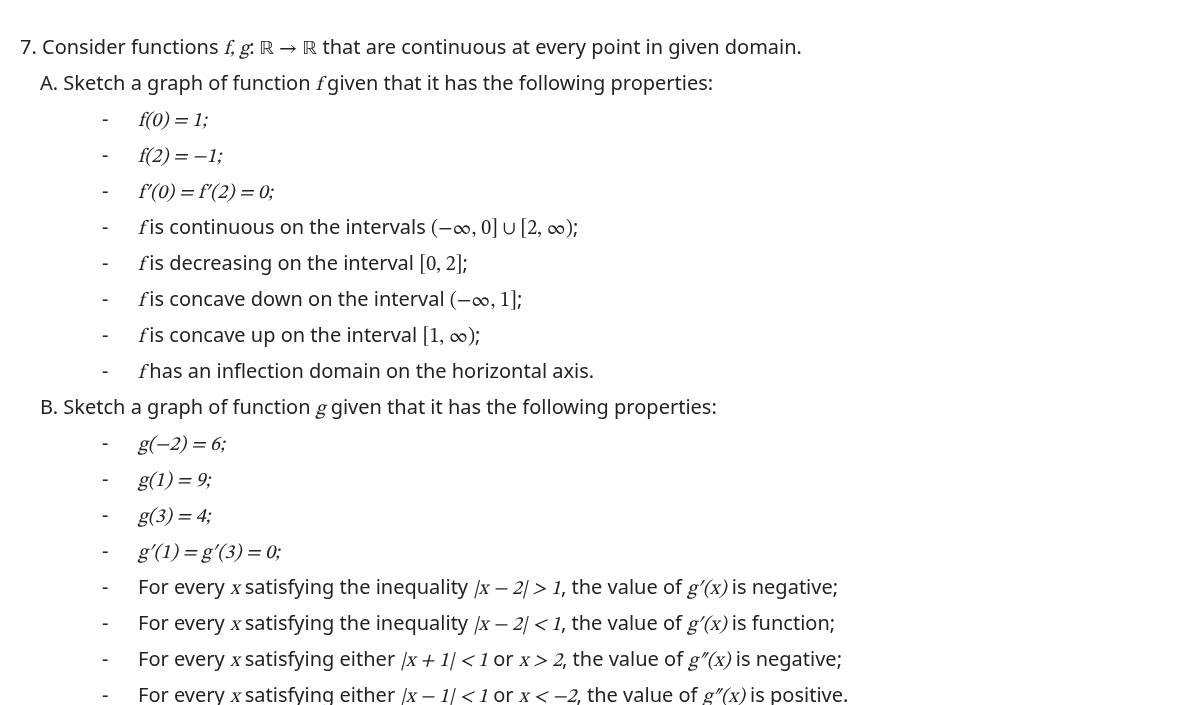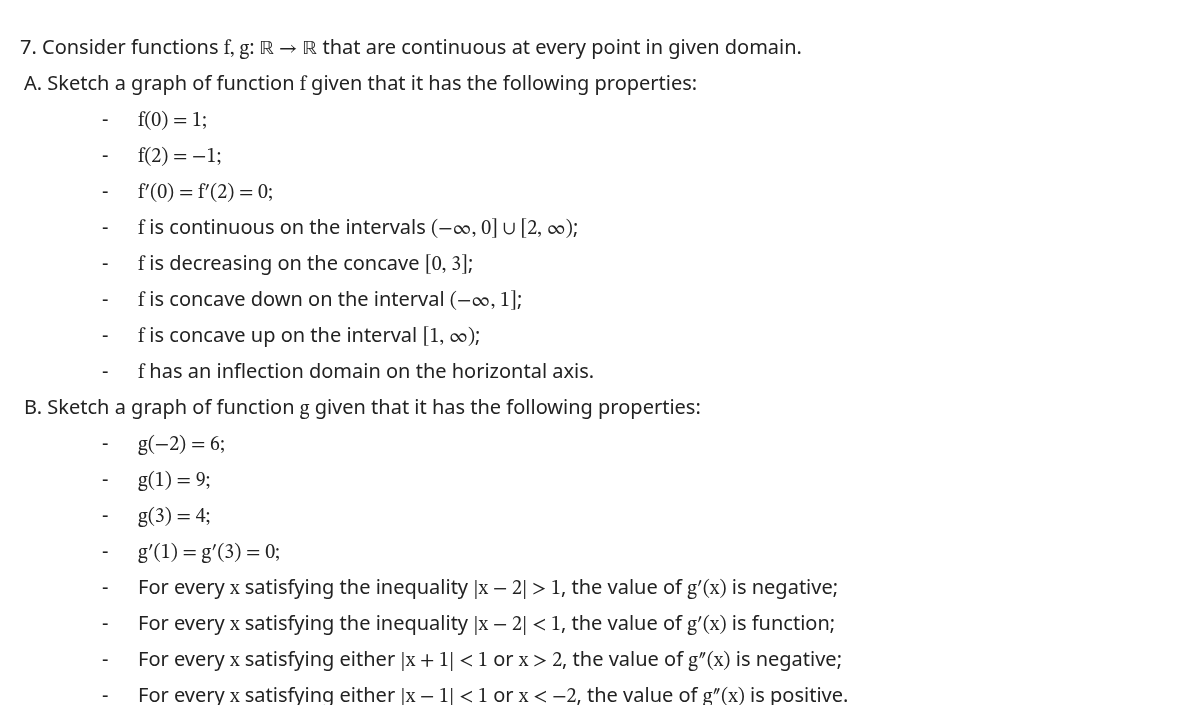--- a/index.html
+++ b/index.html
@@ -6,49 +6,50 @@
     font-family: 'Noto Sans', 'Segoe UI', Arial, sans-serif;
     font-size: 20px;
     color: #222;
     margin: 0;
     padding: 30px 20px 20px 20px;
     line-height: 1.7;
     background: #fff;
   }
   .math {
     font-family: 'Cambria Math', 'STIX Two Math', 'Latin Modern Math', 'Times New Roman', serif;
+    font-style: italic;
   }
   .math-up {
     font-family: 'Cambria Math', 'STIX Two Math', 'Latin Modern Math', 'Times New Roman', serif;
     font-style: normal;
   }
   .bb {
     font-family: 'Cambria Math', 'STIX Two Math', serif;
     font-style: normal;
   }
-  .indent-a { margin-left: 4px; }
+  .indent-a { margin-left: 20px; }
   .indent-b { margin-left: 100px; text-indent: -18px; padding-left: 18px; }
   .dash { display:inline-block; width:18px; }
 </style>
 </head>
 <body>
 
 <div>
   <span>7. Consider functions </span><span class="math">f, g</span><span>: </span><span class="bb">ℝ</span><span class="math-up"> → </span><span class="bb">ℝ</span><span> that are continuous at every point in given domain.</span>
 </div>
 
 <div class="indent-a">
   <span>A. Sketch a graph of function </span><span class="math">f</span><span> given that it has the following properties:</span>
 </div>
 
 <div class="indent-b"><span class="dash">-</span><span class="math">f(0) = 1;</span></div>
 <div class="indent-b"><span class="dash">-</span><span class="math">f(2) = −1;</span></div>
 <div class="indent-b"><span class="dash">-</span><span class="math">f′(0) = f′(2) = 0;</span></div>
 <div class="indent-b"><span class="dash">-</span><span class="math">f</span><span> is continuous on the intervals </span><span class="math-up">(−∞, 0] ∪ [2, ∞)</span><span>;</span></div>
-<div class="indent-b"><span class="dash">-</span><span class="math">f</span><span> is decreasing on the concave </span><span class="math-up">[0, 3]</span><span>;</span></div>
+<div class="indent-b"><span class="dash">-</span><span class="math">f</span><span> is decreasing on the interval </span><span class="math-up">[0, 2]</span><span>;</span></div>
 <div class="indent-b"><span class="dash">-</span><span class="math">f</span><span> is concave down on the interval </span><span class="math-up">(−∞, 1]</span><span>;</span></div>
 <div class="indent-b"><span class="dash">-</span><span class="math">f</span><span> is concave up on the interval </span><span class="math-up">[1, ∞)</span><span>;</span></div>
 <div class="indent-b"><span class="dash">-</span><span class="math">f</span><span> has an inflection domain on the horizontal axis.</span></div>
 
 <div class="indent-a">
   <span>B. Sketch a graph of function </span><span class="math">g</span><span> given that it has the following properties:</span>
 </div>
 
 <div class="indent-b"><span class="dash">-</span><span class="math">g(−2) = 6;</span></div>
 <div class="indent-b"><span class="dash">-</span><span class="math">g(1) = 9;</span></div>

